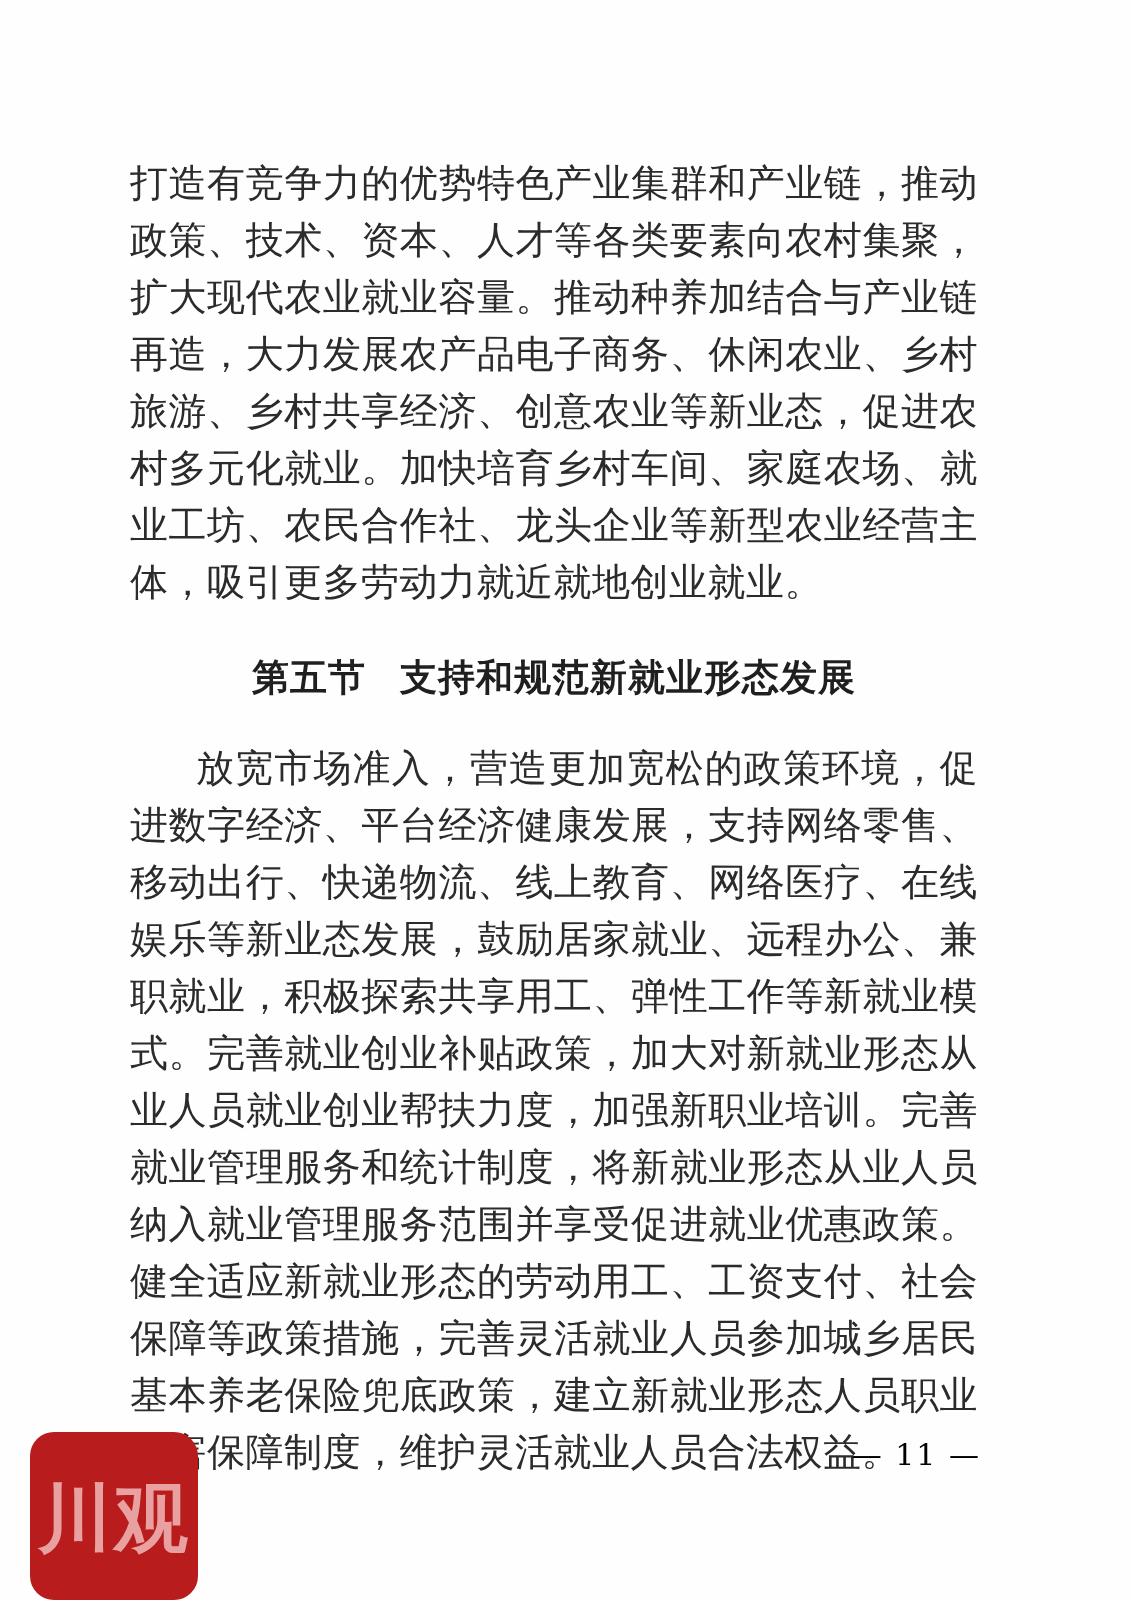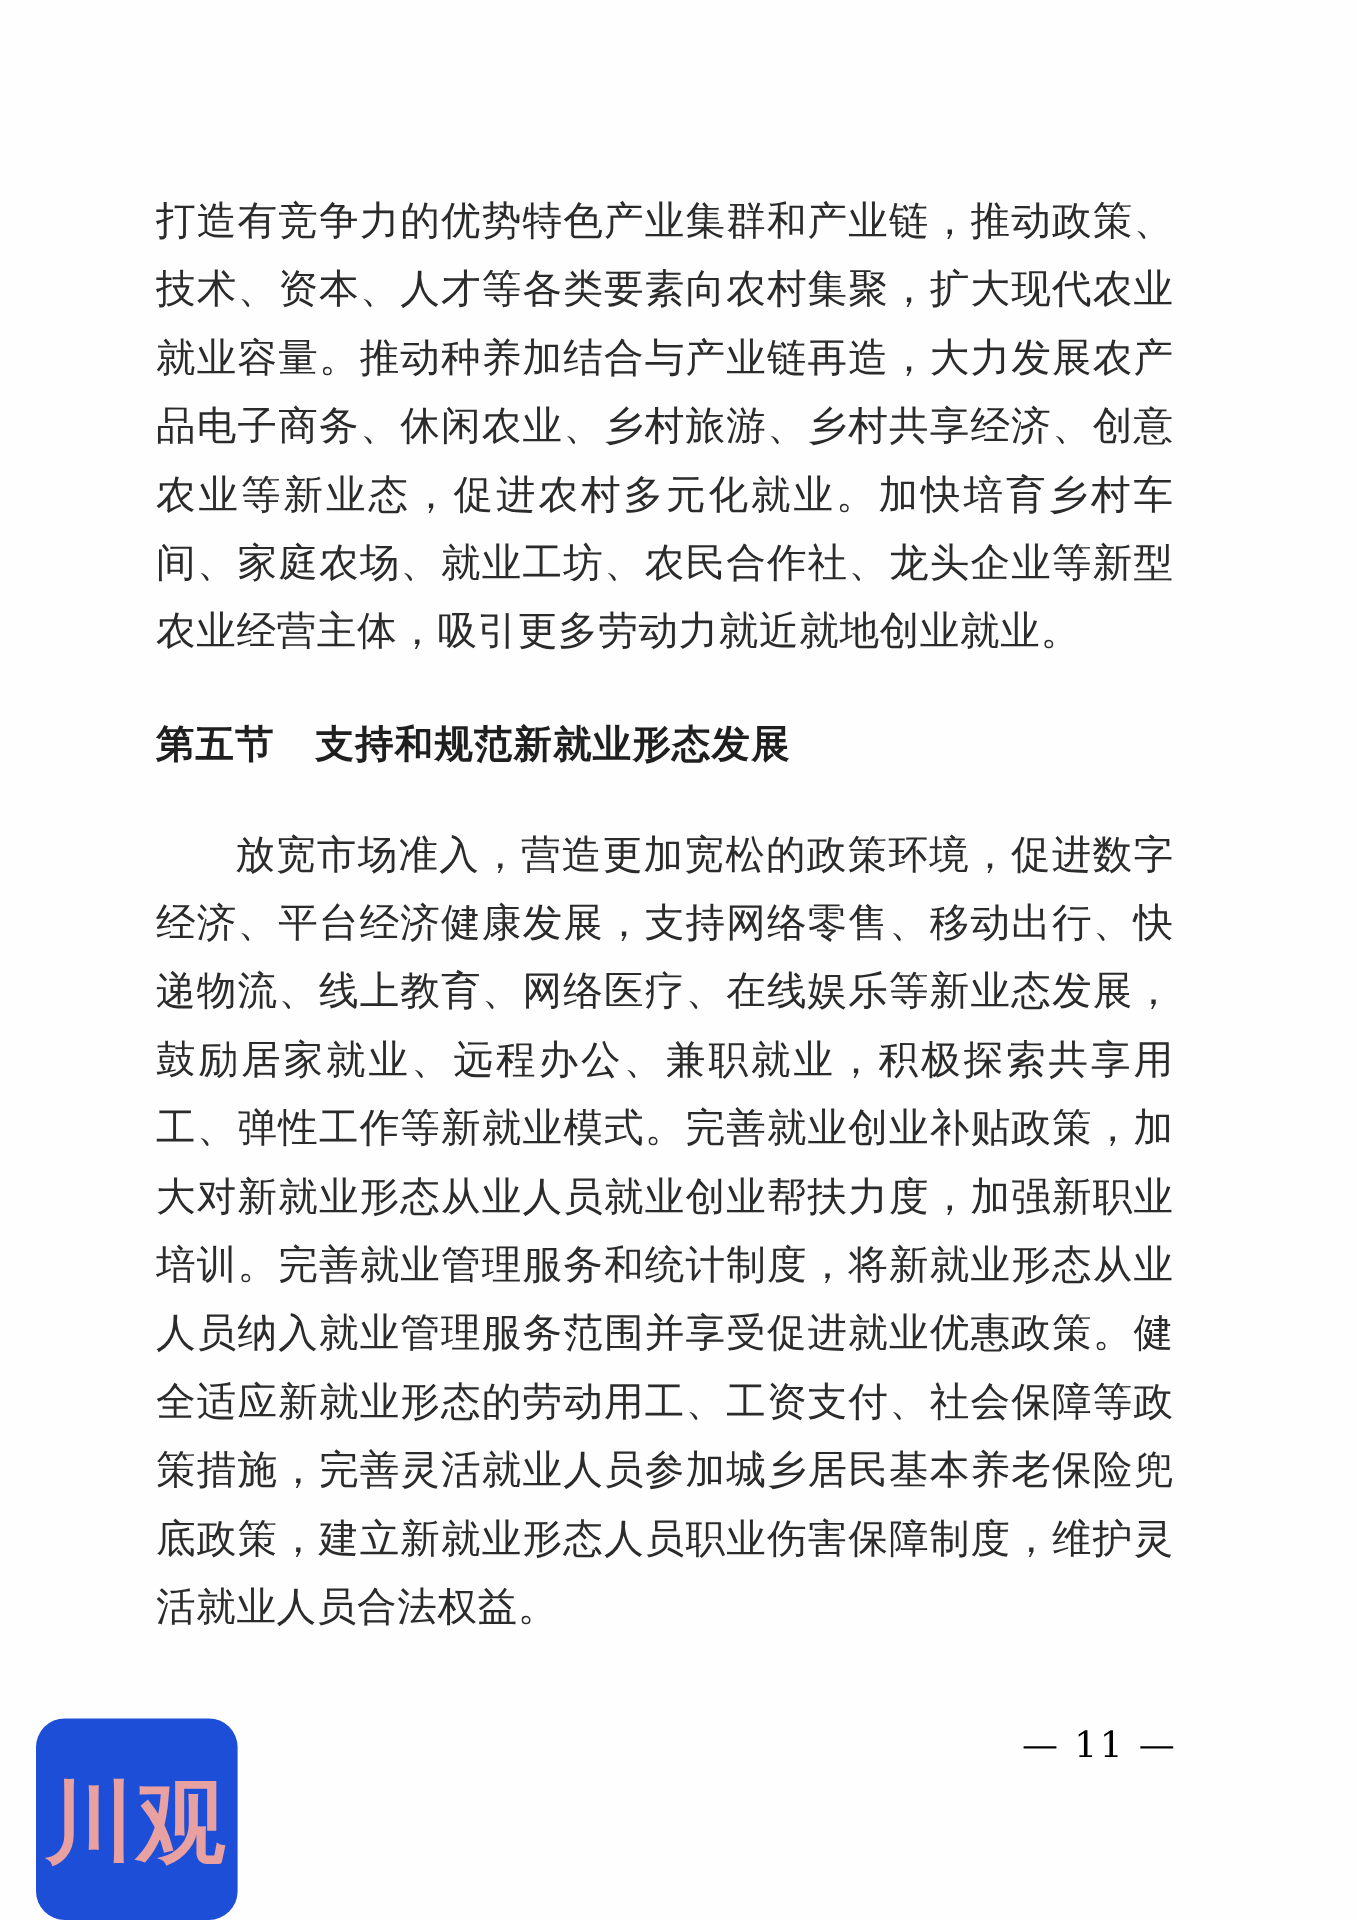--- a/index.html
+++ b/index.html
@@ -18,37 +18,38 @@
     overflow: hidden;
     box-sizing: border-box;
   }
   .content {
     position: absolute;
     left: 130px;
     top: 155px;
     width: 848px;
   }
   .body-para {
-    font-size: 33px;
+    font-size: 38px;
     line-height: 57px;
     color: #2b2b2b;
     text-align: justify;
     text-justify: inter-ideograph;
     letter-spacing: 0.5px;
     margin: 0;
     font-family: "DejaVu Serif", "Liberation Serif", serif;
   }
   .para-indent {
     text-indent: 66px;
   }
   .section-heading {
-    font-size: 32px;
+    font-size: 37px;
     line-height: 57px;
     color: #1f1f1f;
     font-weight: bold;
+    text-align: center;
     margin: 38px 0 34px 0;
     letter-spacing: 1px;
     font-family: "DejaVu Serif", "Liberation Serif", serif;
   }
   .section-heading .sec-num {
     margin-right: 34px;
   }
   .page-number {
     position: absolute;
     right: 150px;
@@ -57,21 +58,21 @@
     color: #000000;
     letter-spacing: 2px;
     font-family: "DejaVu Serif", "Liberation Serif", serif;
   }
   .watermark {
     position: absolute;
     left: 30px;
     bottom: 0px;
     width: 168px;
     height: 168px;
-    background: #1d4ed8;
+    background: #b91c1c;
     border-radius: 24px;
     display: flex;
     align-items: center;
     justify-content: center;
     overflow: hidden;
   }
   .watermark-text {
     font-size: 74px;
     color: #e8a0a0;
     font-weight: bold;

